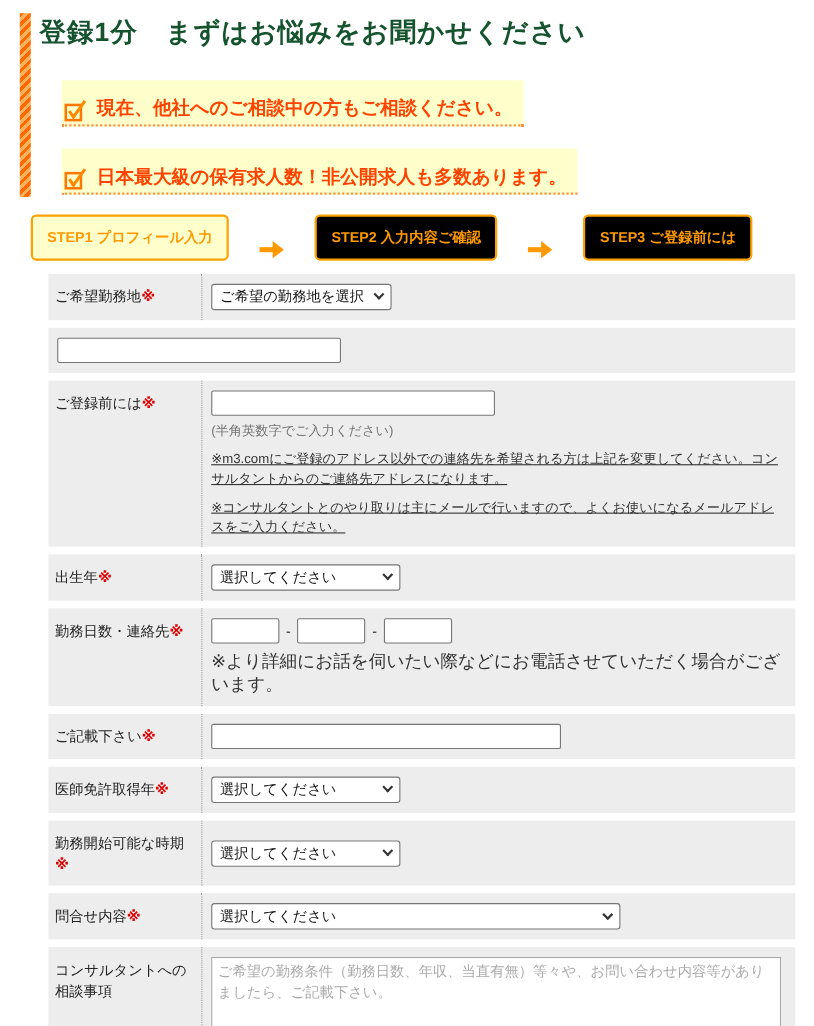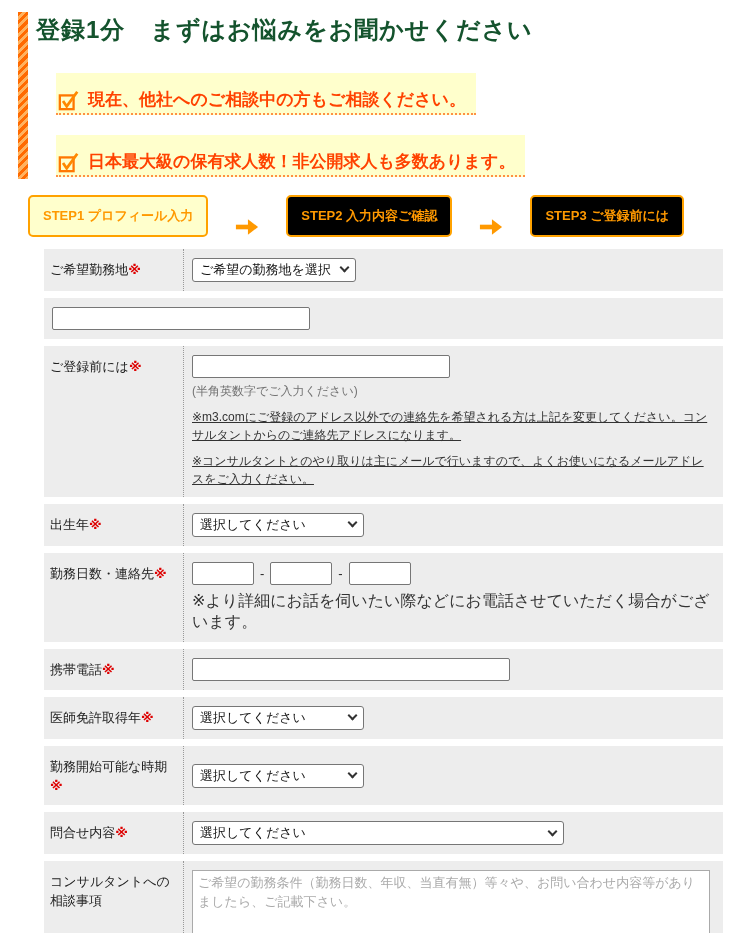--- a/index.html
+++ b/index.html
@@ -206,21 +206,21 @@
       <div class="row-field">
         <div>
           <input type="text" class="in-tel" style=""><span class="tel-sep">-</span><input type="text" class="in-tel" style=""><span class="tel-sep">-</span><input type="text" class="in-tel" style="">
         </div>
         <div class="note-tel">※より詳細にお話を伺いたい際などにお電話させていただく場合がございます。</div>
       </div>
     </div>
 
     <div class="row">
       <div class="row-label">
-        <span>携帯電話</span><span class="req">※</span>
+        <span>ご記載下さい</span><span class="req">※</span>
       </div>
       <div class="row-field center">
         <input type="text" class="in-dept" style="">
       </div>
     </div>
 
     <div class="row">
       <div class="row-label">
         <span>医師免許取得年</span><span class="req">※</span>
       </div>

